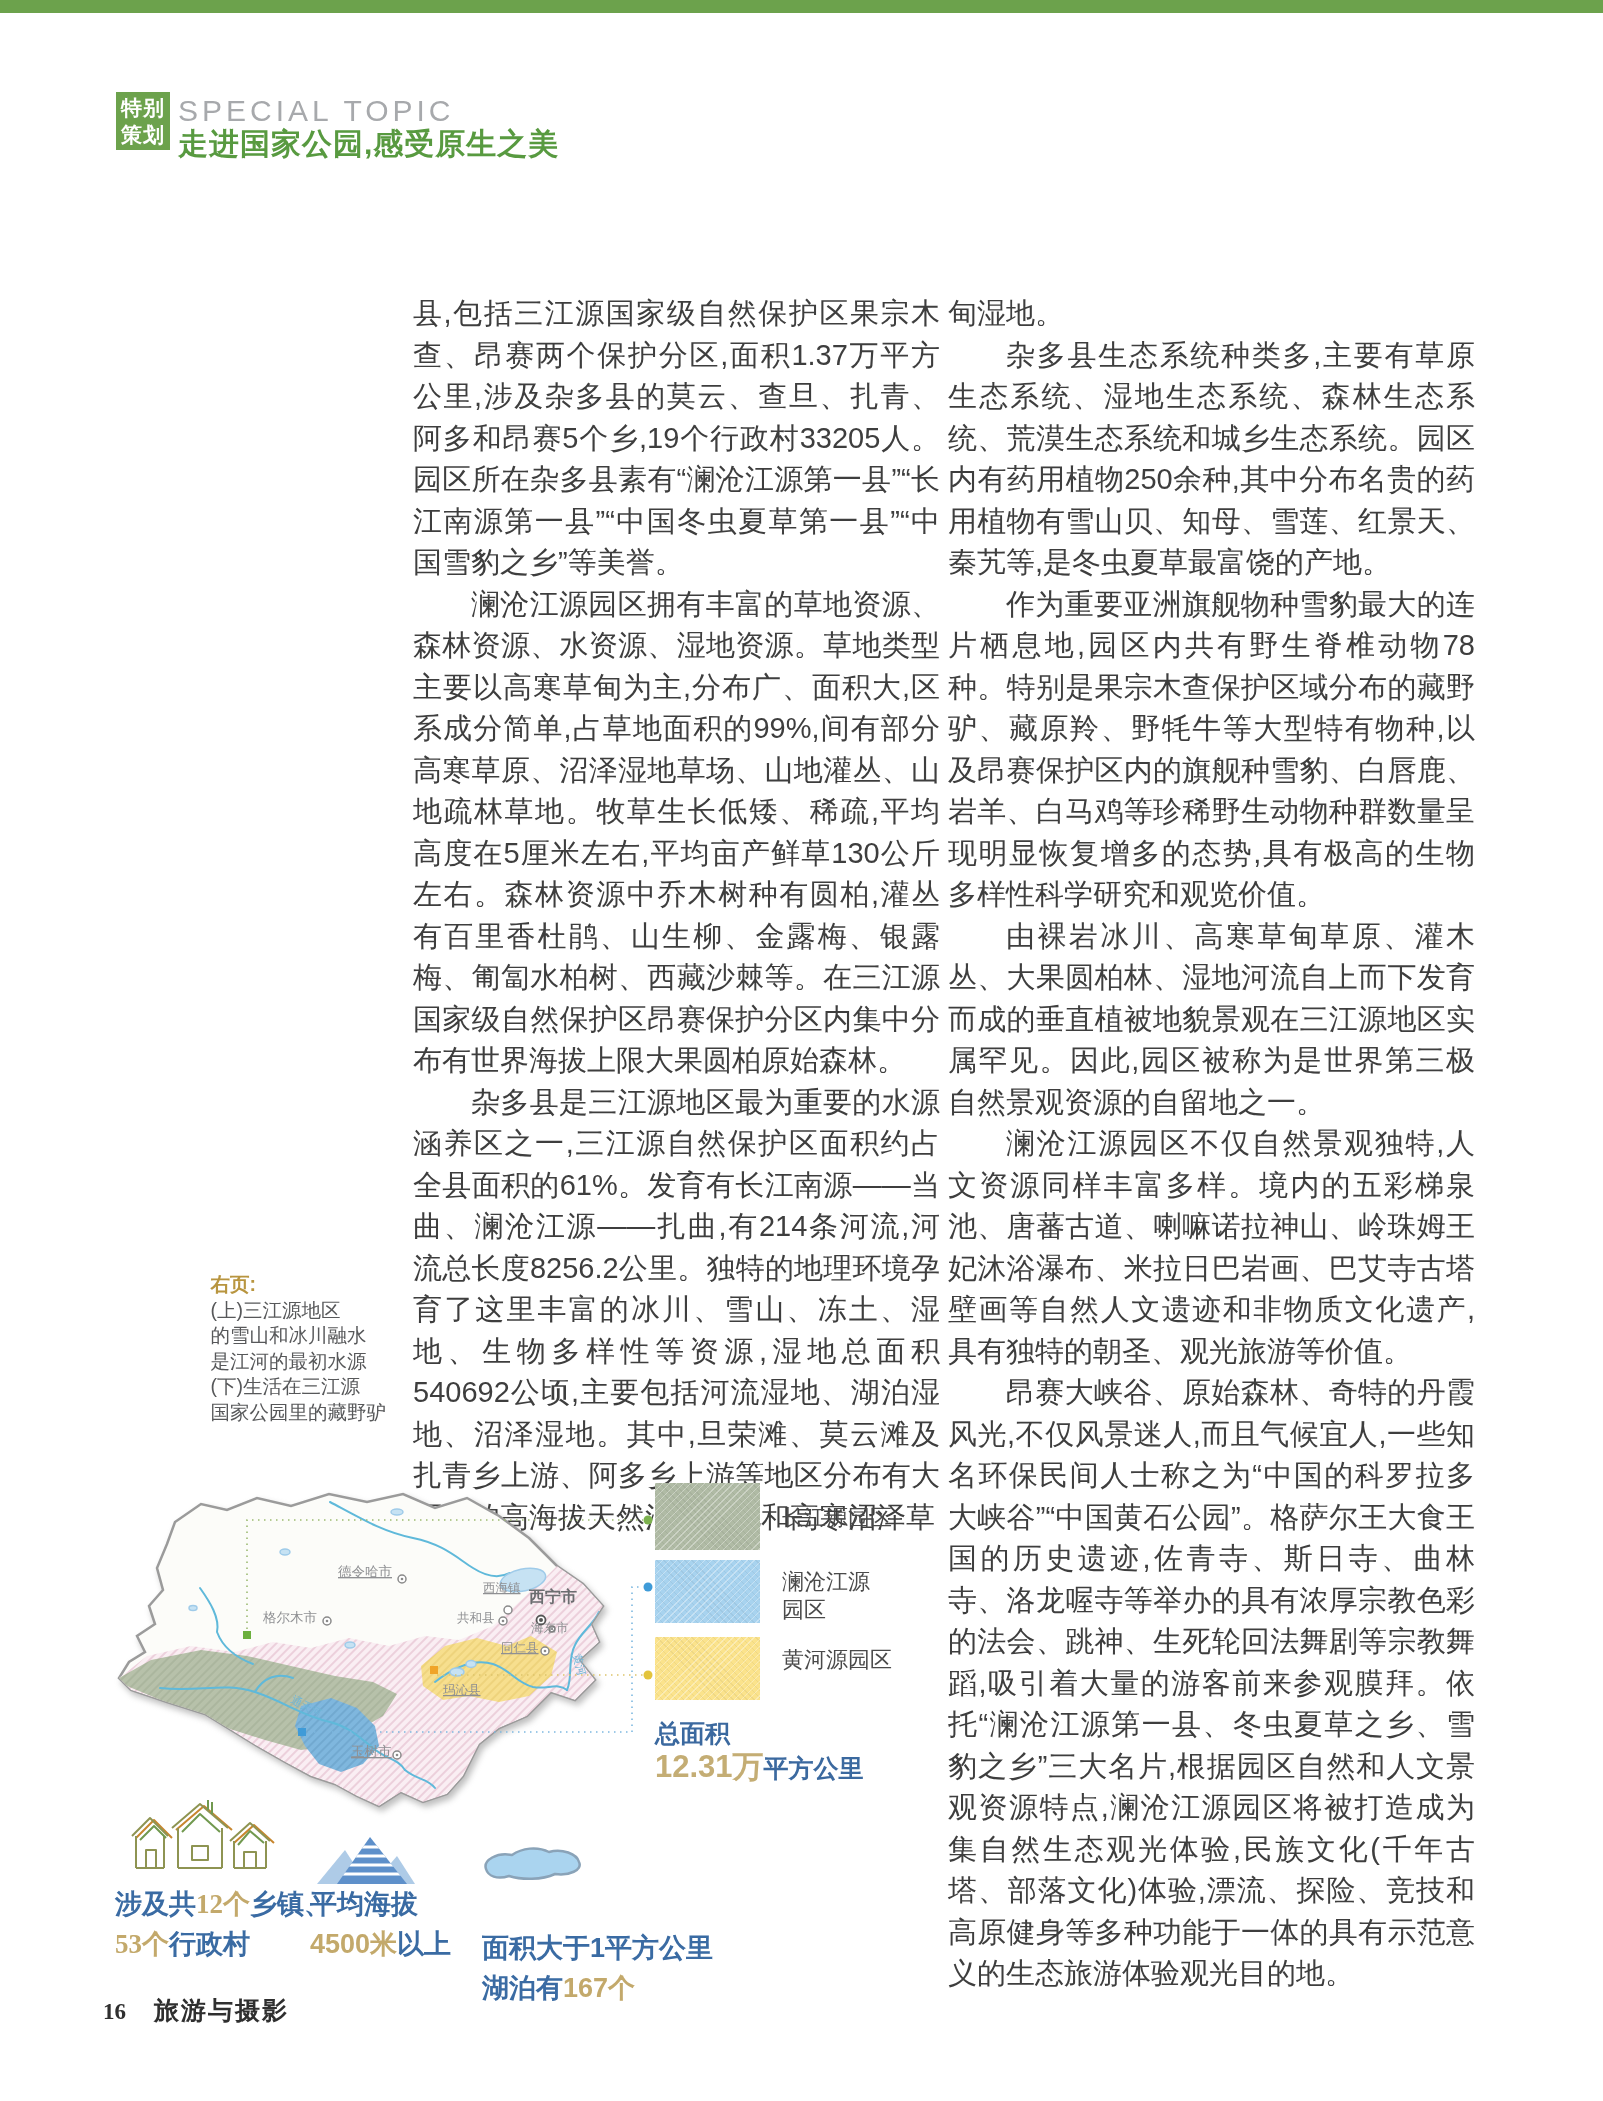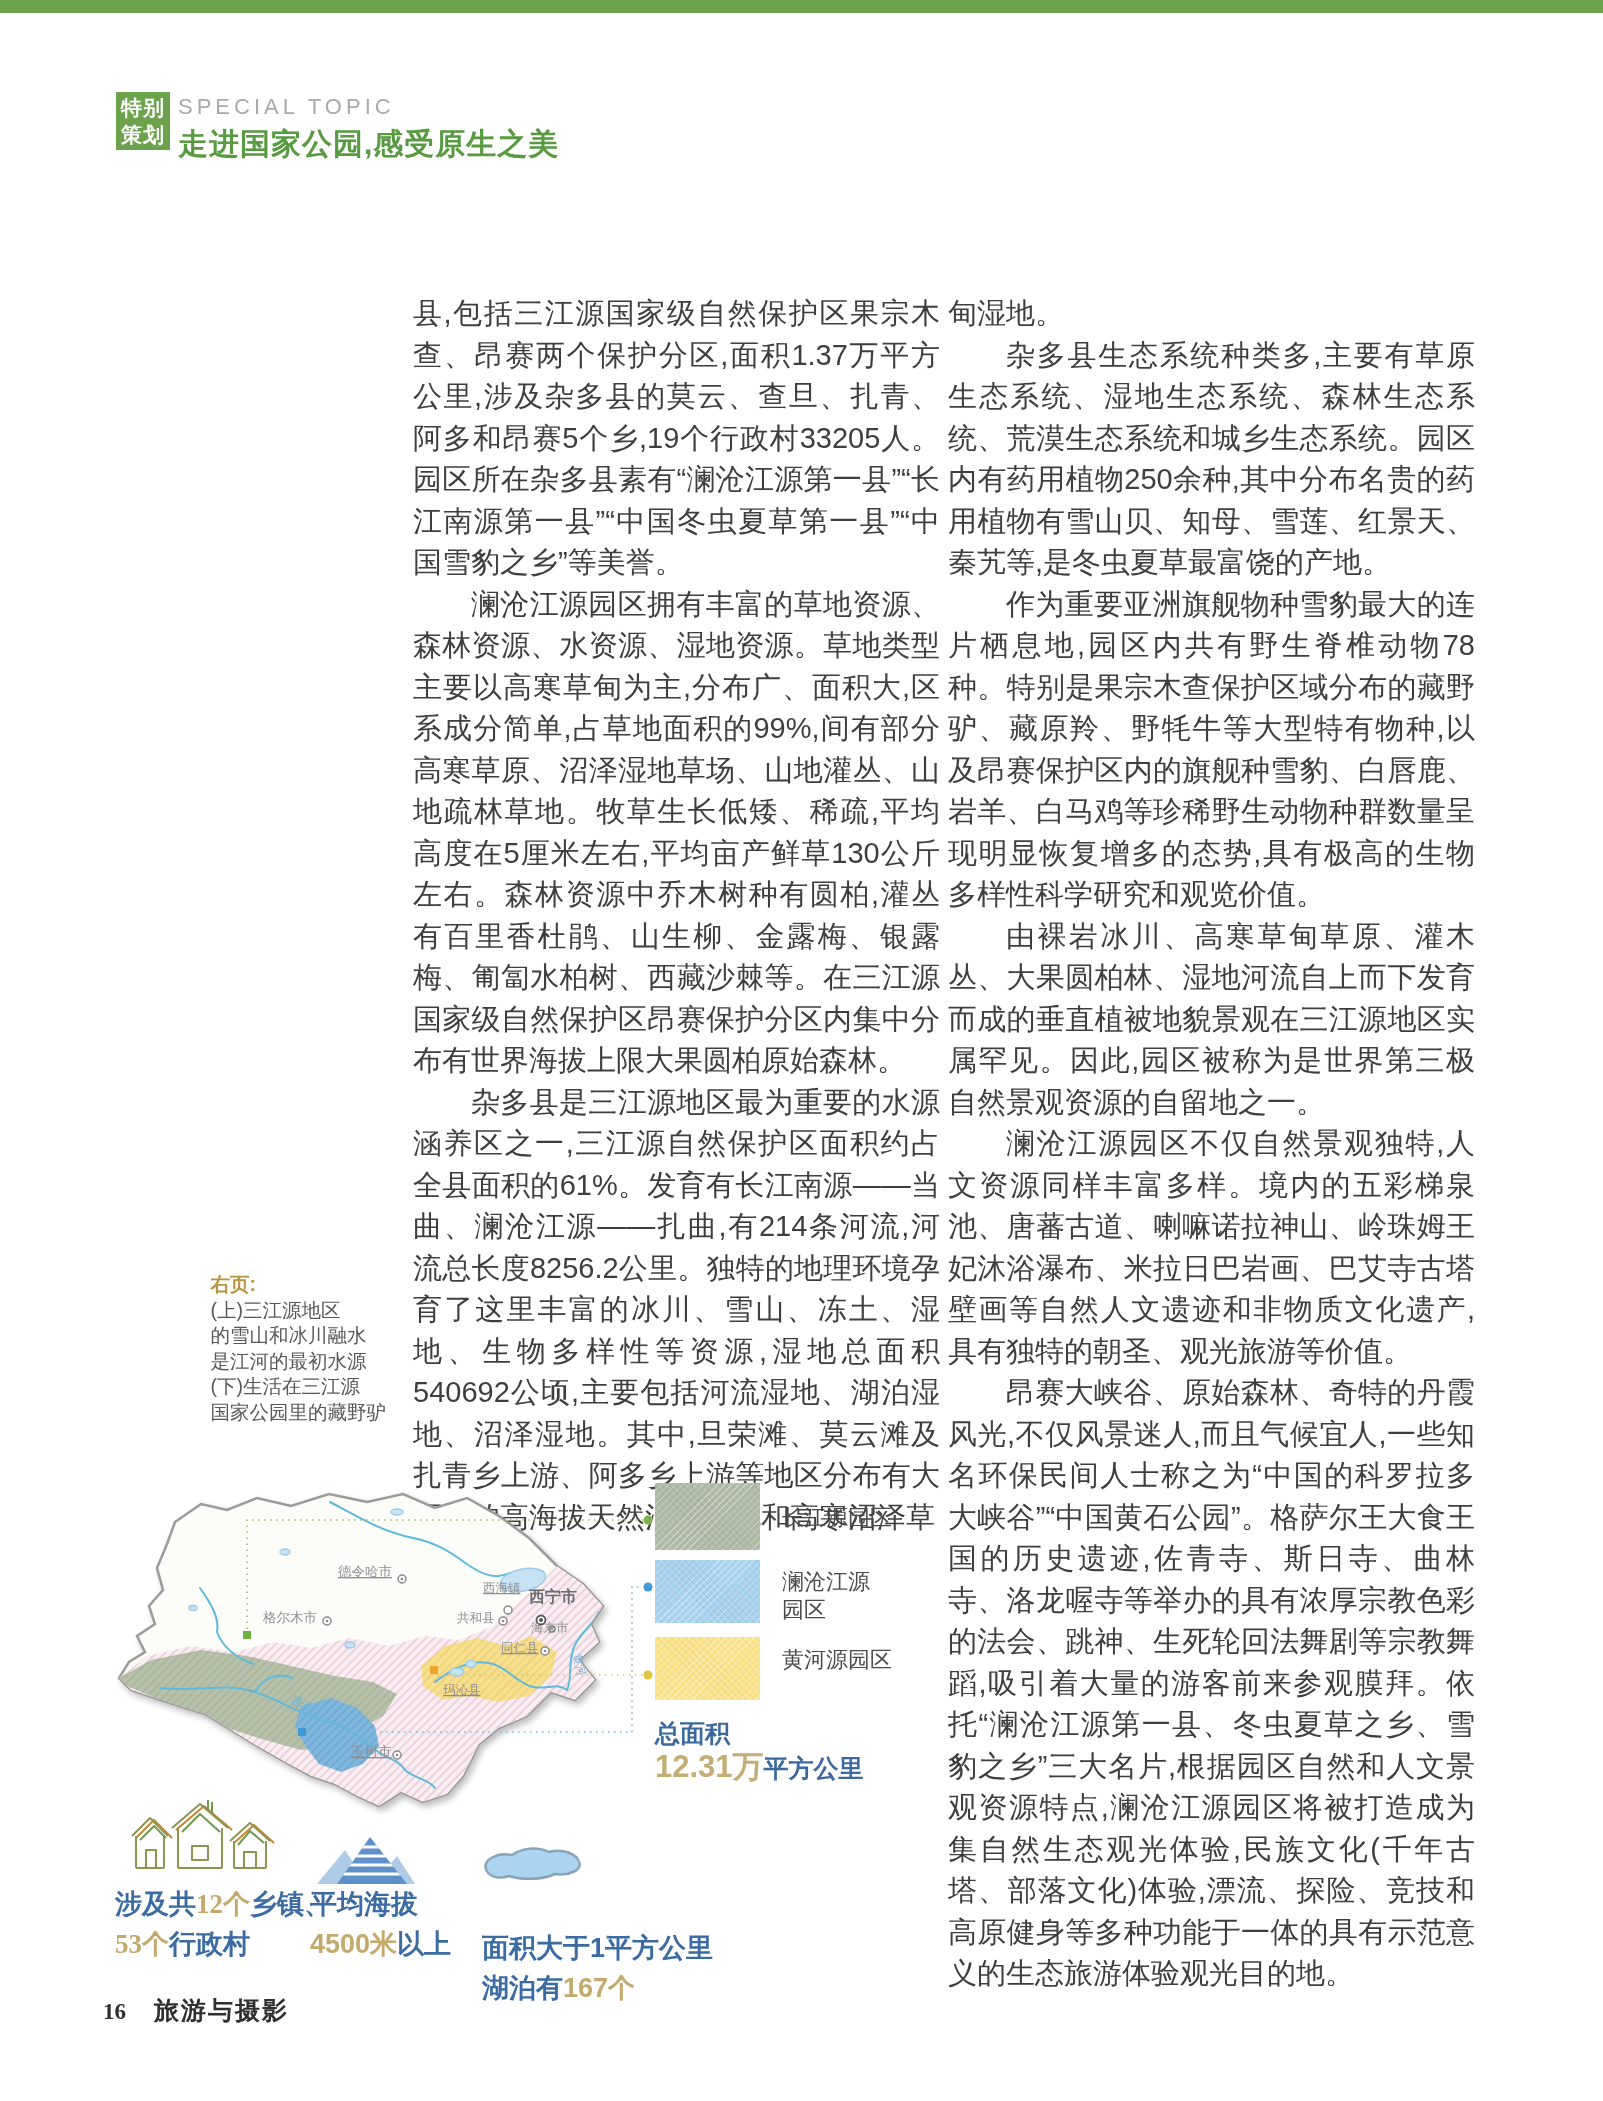--- a/index.html
+++ b/index.html
@@ -3,21 +3,21 @@
 <meta charset="utf-8">
 <style>
   html,body{margin:0;padding:0;background:#ffffff;}
   .page{position:relative;width:1603px;height:2101px;background:#fff;overflow:hidden;
         font-family:"Liberation Sans","DejaVu Sans",sans-serif;color:#3e3e3e;padding-left:11px;}
   .topbar{position:absolute;left:0;top:0;width:1603px;height:13px;background:#6ca24c;}
   
   .tagbox{position:absolute;left:116px;top:92px;width:54px;height:58px;background:#6ca24c;
           color:#fff;font-weight:bold;font-size:21px;line-height:27px;text-align:center;
           padding-top:2px;box-sizing:border-box;letter-spacing:1px;}
-  .eyebrow{position:absolute;left:178px;top:94px;font-size:22px;letter-spacing:4px;color:#a7a9ac;}
+  .eyebrow{position:absolute;left:178px;top:94px;font-size:30px;letter-spacing:4px;color:#a7a9ac;}
   .h-title{position:absolute;left:178px;top:124px;font-size:30px;font-weight:bold;color:#589a40;letter-spacing:1px;}
   
   .col{position:absolute;top:293px;width:527px;font-size:29px;line-height:41.5px;
        text-align:justify;color:#3e3e3e;}
   .col p{margin:0;}
   .col p.indent{text-indent:2em;}
   .col1{left:413px;}
   .col2{left:948px;}
   
   .caption{position:absolute;right:1228px;top:1272px;text-align:left;

